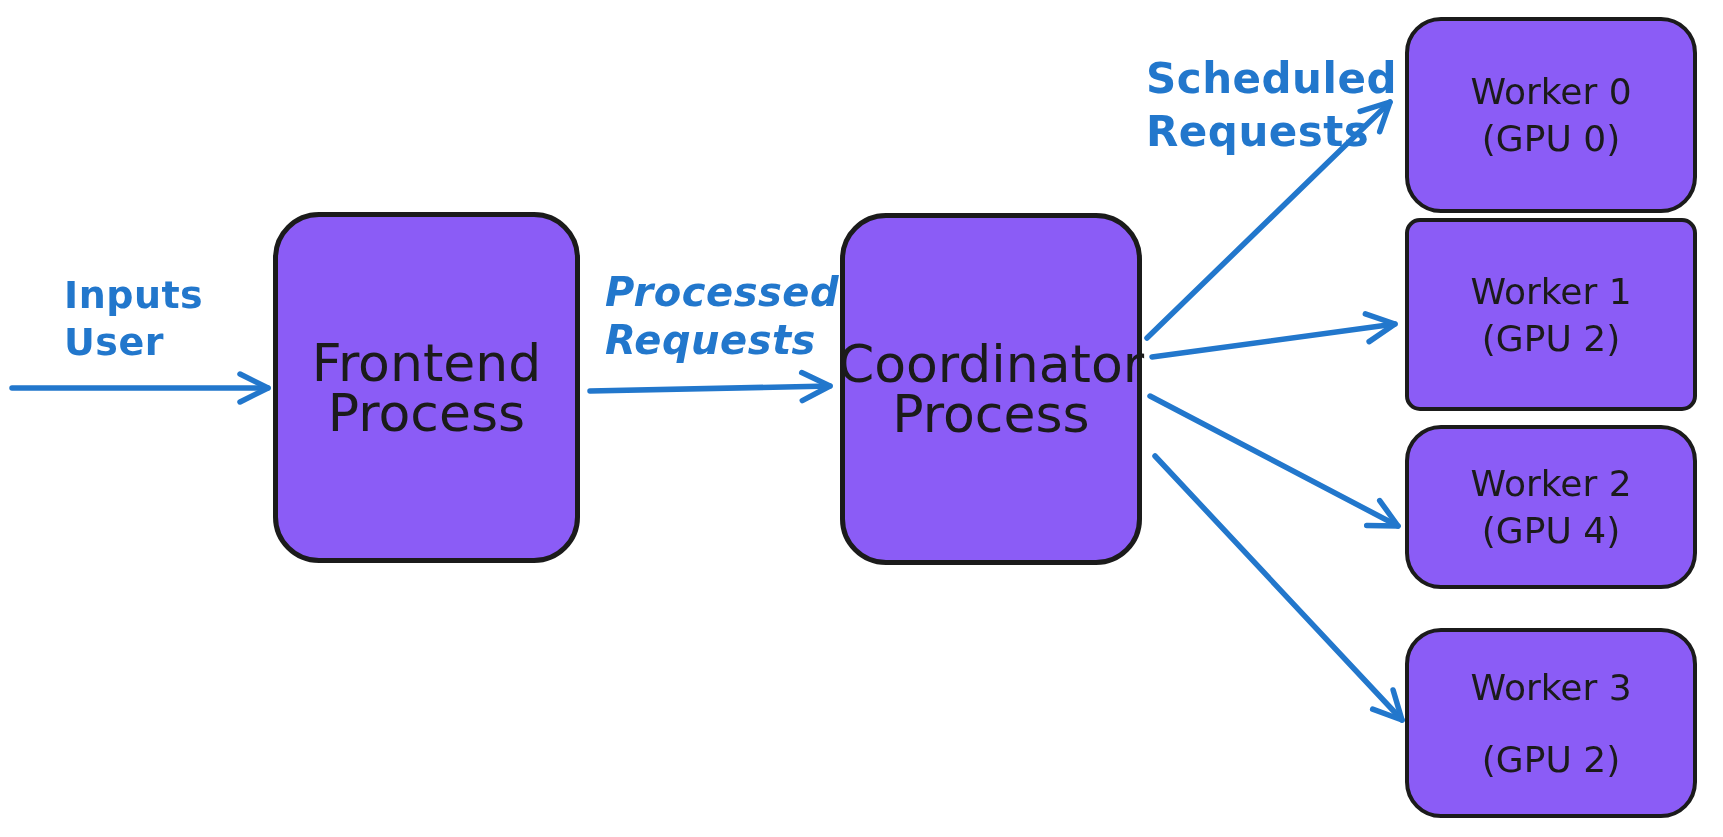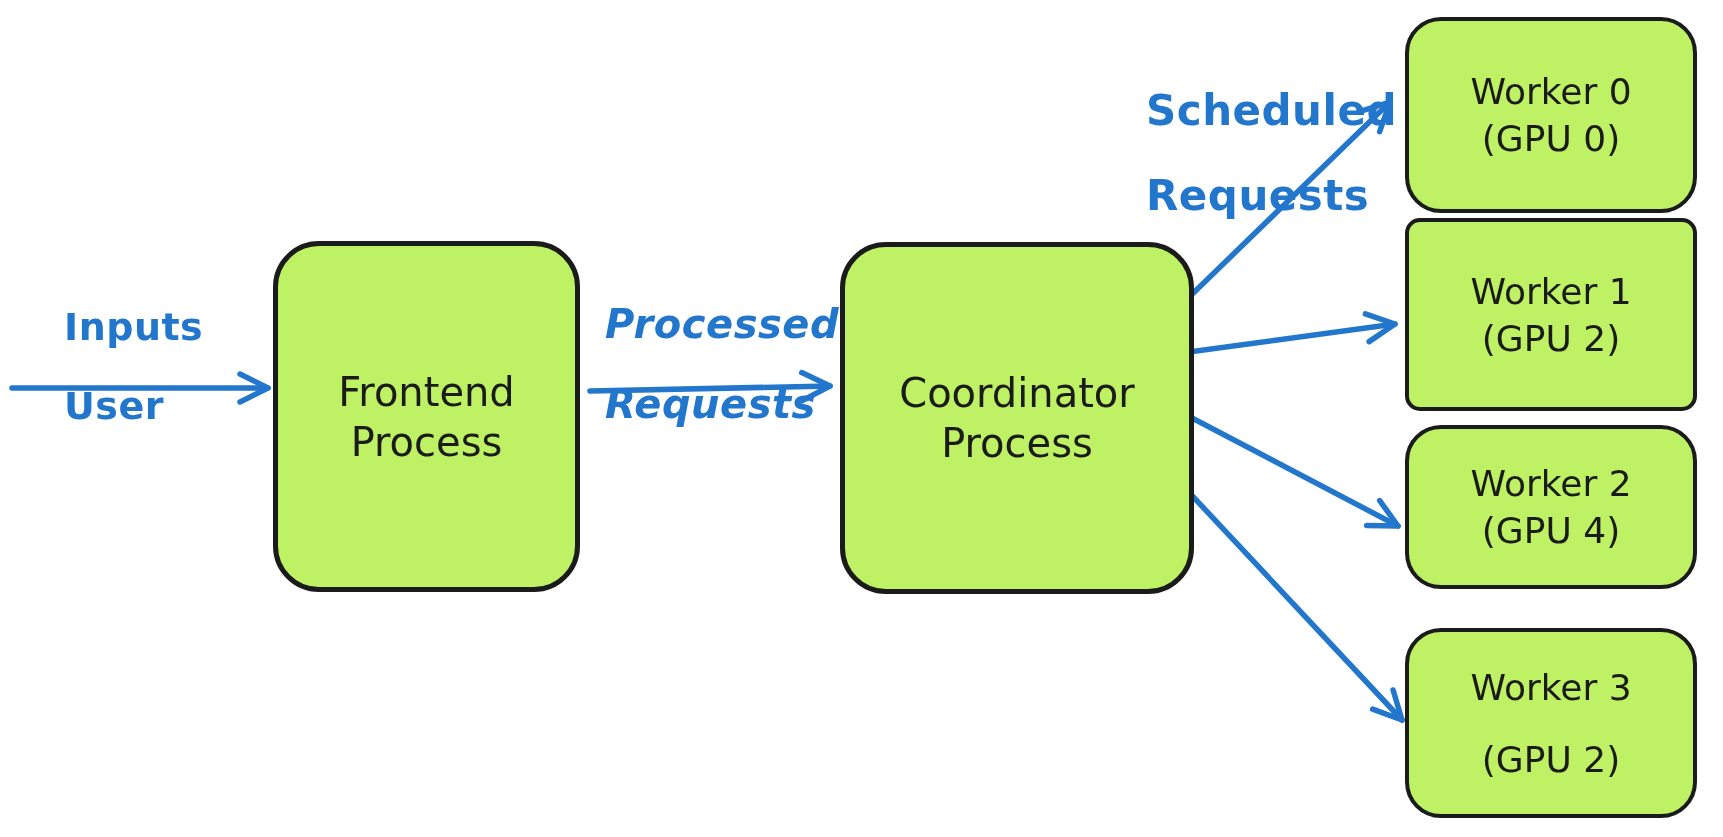--- a/index.html
+++ b/index.html
@@ -19,56 +19,55 @@
     position: absolute;
     left: 0;
     top: 0;
     width: 1723px;
     height: 837px;
     pointer-events: none;
   }
   .node {
     position: absolute;
     box-sizing: border-box;
-    background: #bef264;
+    background: #8b5cf6;
     border: 5px solid #1b1b1b;
     display: flex;
     flex-direction: column;
     align-items: center;
     justify-content: center;
     text-align: center;
     color: #1b1b1b;
   }
   .node-main {
     border-radius: 46px;
-    font-size: 40px;
+    font-size: 52px;
     line-height: 50px;
-    margin-top: 29px;
   }
   .node-worker {
     border-radius: 36px;
     border-width: 4px;
     font-size: 36px;
     line-height: 47px;
   }
   #node-frontend    { left: 273px;  top: 212px; width: 307px; height: 351px; }
-  #node-coordinator { left: 840px;  top: 213px; width: 354px; height: 352px; }
+  #node-coordinator { left: 840px;  top: 213px; width: 302px; height: 352px; }
   #node-worker0 { left: 1405px; top: 17px;  width: 292px; height: 196px; }
   #node-worker1 { left: 1405px; top: 218px; width: 292px; height: 193px; border-radius: 15px; }
   #node-worker2 { left: 1405px; top: 425px; width: 292px; height: 164px; }
   #node-worker3 { left: 1405px; top: 628px; width: 292px; height: 190px; gap: 25px; }
   .node-line { display: block; }
   .edge-label {
     position: absolute;
     color: #2277cc;
     font-weight: bold;
     letter-spacing: 0.5px;
     white-space: nowrap;
   }
-  .edge-label span { display: block; margin-top: 32px; }
+  .edge-label span { display: block; }
   #label-user-inputs        { left: 64px;   top: 272px; font-size: 38px; line-height: 47px; }
   #label-processed-requests { left: 605px;  top: 268px; font-size: 40px; line-height: 48px; font-style: italic; }
   #label-scheduled-requests { left: 1146px; top: 52px;  font-size: 42px; line-height: 53px; }
   .arrow {
     fill: none;
     stroke: #2277cc;
     stroke-width: 5.5;
     stroke-linecap: round;
     stroke-linejoin: round;
   }

